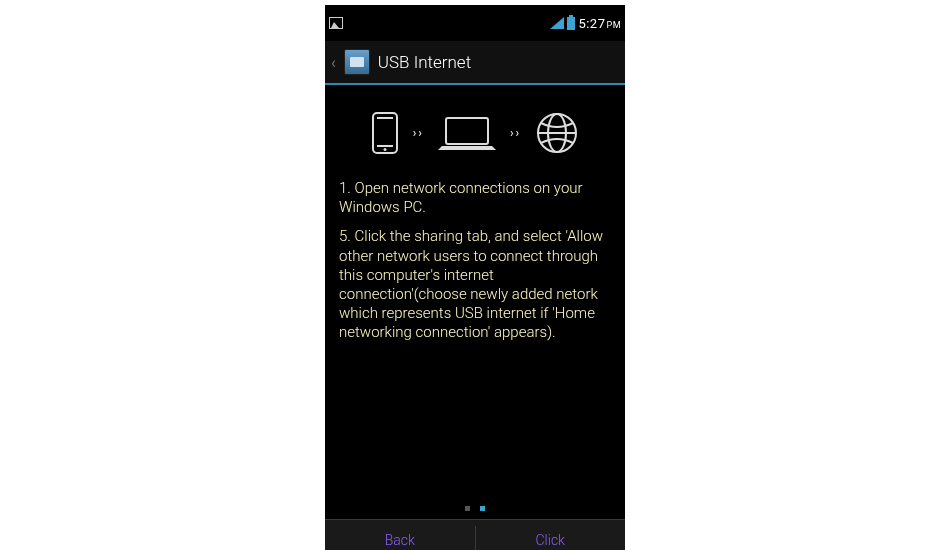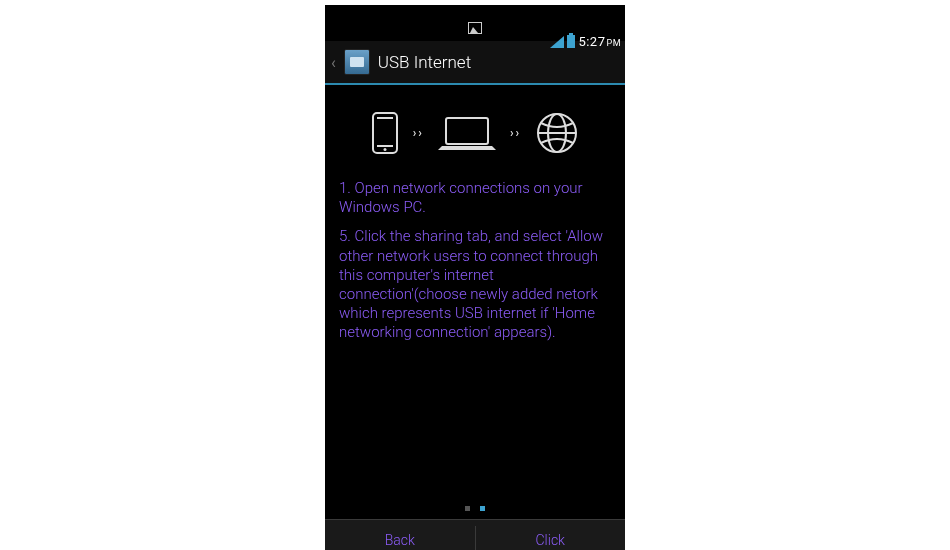--- a/index.html
+++ b/index.html
@@ -14,22 +14,21 @@
       background: #000;
       position: relative;
       color: #fff;
       font-size: 14px;
     }
     
     .status-bar {
       height: 36px;
       background: #000;
       display: flex; align-items: center;
-      padding: 17px 4px;
-      flex-direction: column;
+      padding: 0 4px;
     }
     .status-left { display: flex; align-items: center; gap: 4px; }
     .status-right { margin-left: auto; display: flex; align-items: center; gap: 3px; }
     .img-icon {
       width: 14px; height: 12px;
       border: 1px solid #ccc;
       position: relative;
     }
     .img-icon::after {
       content: ""; position: absolute; bottom: 0; left: 1px;
@@ -87,21 +86,21 @@
     .illus {
       display:flex; align-items:center; justify-content:center;
       gap: 14px;
       padding: 14px 0 24px 0;
     }
     .arrows { color:#ddd; font-size:12px; letter-spacing:2px; font-weight:600; }
     svg.illus-svg { stroke:#ddd; stroke-width:2; fill:none; }
 
     .steps p {
       font-size: 15px; line-height: 1.28;
-      color: #8b5cf6;
+      color: #fef9c3;
       margin-bottom: 10px;
       font-weight: 300;
     }
 
     .pager {
       margin-top: auto;
       display:flex; justify-content:center; gap:10px;
       padding-bottom: 8px;
     }
     .pager .dot { width:5px; height:5px; background:#555; }

